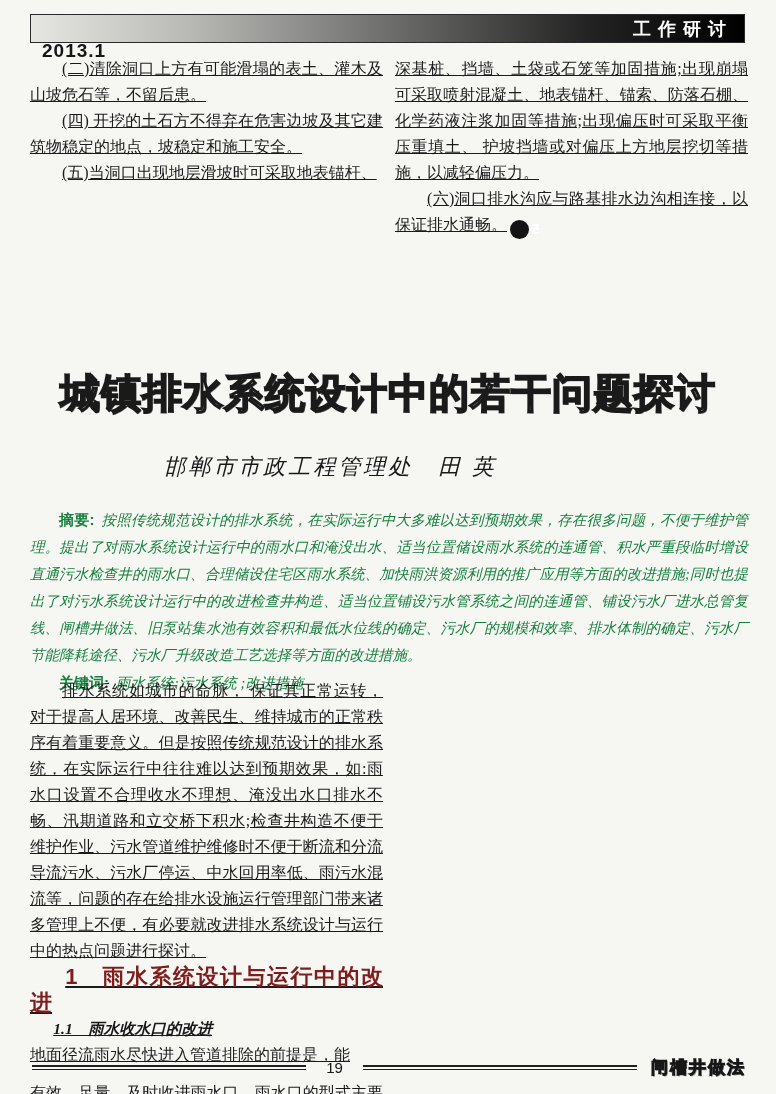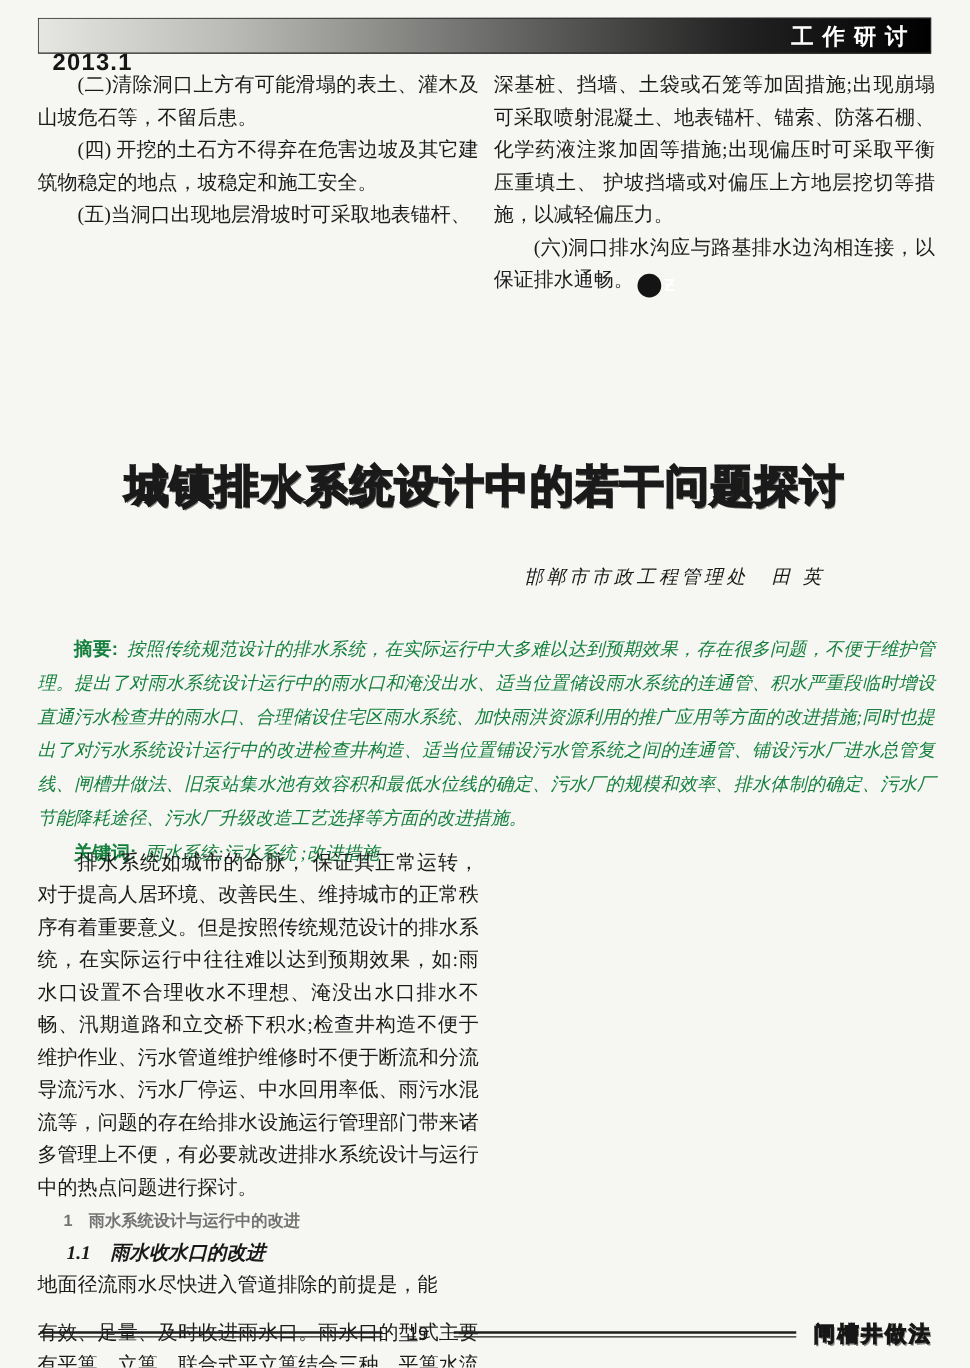--- a/index.html
+++ b/index.html
@@ -28,21 +28,21 @@
     font-family:"Liberation Sans","DejaVu Sans",sans-serif;
     font-weight:bold;font-size:18px;color:#ffffff;letter-spacing:7px;
   }
 
   
   .cols{
     position:absolute;left:30px;width:718px;
     display:flex;gap:12px;
     font-size:16px;line-height:26px;text-align:justify;
   }
-  .col{width:353px;}
+  .col{width:353px;text-decoration:underline;}
   .col p{margin:0;}
   .indent{text-indent:2em;}
   .noindent{text-indent:0;}
 
   .top-cols{top:56px;}
   .body-cols{top:678px;flex-direction:column;}
 
   
   .end-mark{
     display:inline-flex;width:19px;height:19px;border-radius:50%;
@@ -51,50 +51,50 @@
     font-family:"Liberation Sans","DejaVu Sans",sans-serif;
     font-weight:bold;font-size:14px;font-style:normal;line-height:1;
     transform:translateY(4px);margin-left:3px;
   }
 
   
   .title{
     position:absolute;top:366px;left:0;width:776px;margin:0;
     text-align:center;
     font-family:"Liberation Sans","DejaVu Sans",sans-serif;
-    font-size:35px;font-weight:bold;letter-spacing:1px;
+    font-size:40px;font-weight:bold;letter-spacing:1px;
     color:#f6f6f3;
     -webkit-text-stroke:1.7px #1a1a1a;
     text-shadow:1px 1px 0 #7c7c78;
   }
   .byline{
     position:absolute;top:452px;left:0;width:660px;
-    text-align:right;
-    font-style:italic;font-size:15px;letter-spacing:3px;color:#191919;
+    text-align:center;
+    font-style:italic;font-size:22px;letter-spacing:3px;color:#191919;
   }
 
   
   .abstract{
     position:absolute;top:506px;left:30px;width:718px;
     font-size:14.5px;line-height:27px;text-align:justify;
     font-style:italic;color:#15803d;
   }
   .abstract p{margin:0;text-indent:2em;}
   .block-label{
     font-style:normal;font-weight:bold;
     font-family:"Liberation Sans","DejaVu Sans",sans-serif;
     font-size:15px;padding-right:7px;
   }
   .keywords-line{margin-top:1px;}
 
   
   .sec-heading{
     margin:5px 0 3px;text-indent:1.6em;
     font-family:"Liberation Sans","DejaVu Sans",sans-serif;
-    font-size:13px;font-weight:bold;color:#737373;line-height:26px;
+    font-size:22px;font-weight:bold;color:#7f1d1d;line-height:26px;
   }
   .subsec-heading{
     margin:0 0 2px;text-indent:1.5em;
     font-style:italic;font-weight:bold;
     font-size:15.5px;line-height:26px;color:#191919;
   }
 
   
   .footer{
     position:absolute;top:1056px;left:32px;width:714px;

